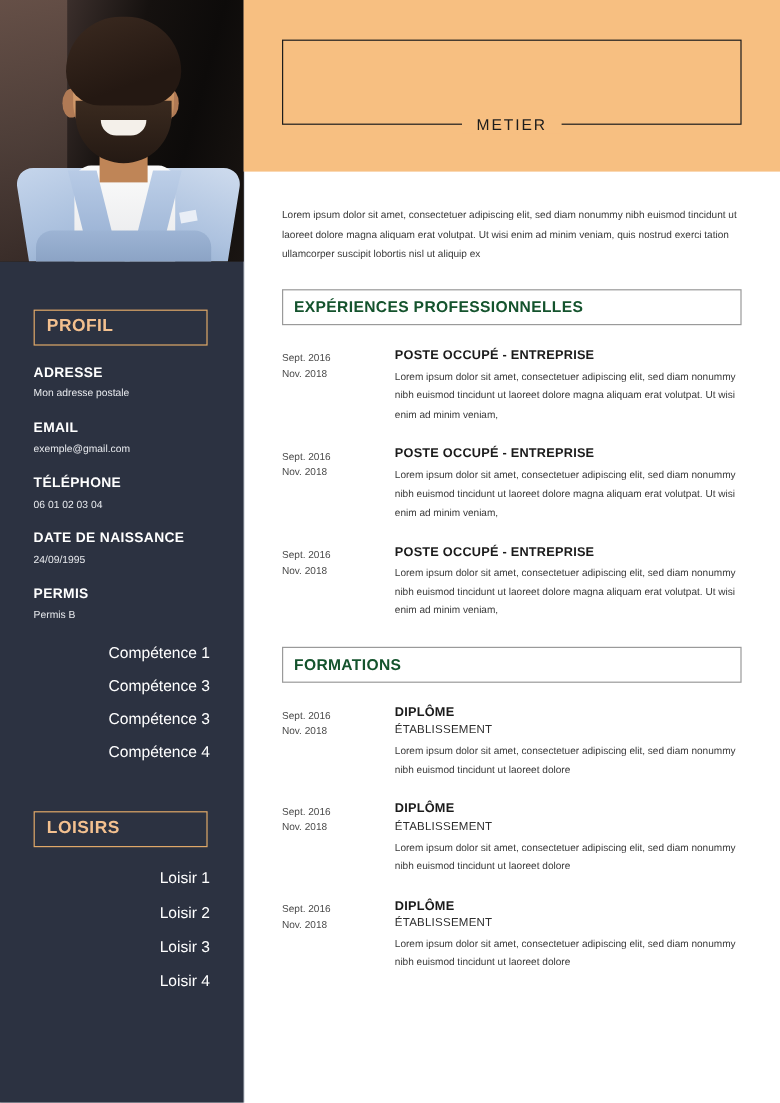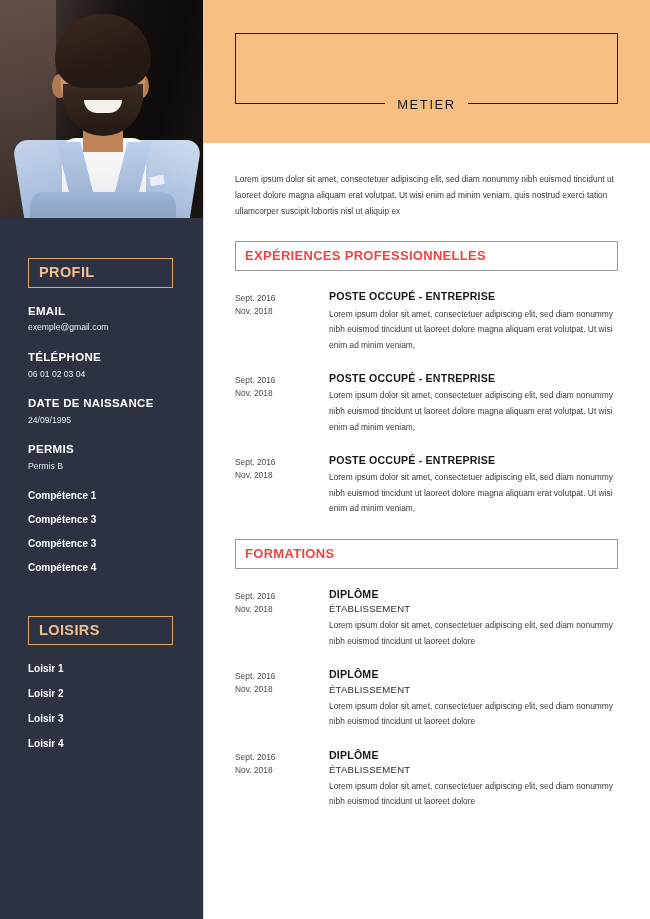--- a/index.html
+++ b/index.html
@@ -118,22 +118,22 @@
   .sb-field{margin:16px 28px 0 28px;}
   .sb-field .lbl{
     color:#ffffff;font-size:11.5px;font-weight:bold;letter-spacing:.3px;
     line-height:1.3;
   }
   .sb-field .val{
     color:#e8eaee;font-size:8.6px;margin-top:4px;line-height:1.3;
   }
   .sb-list{margin:18px 28px 0 28px;}
   .sb-list .item{
-    color:#ffffff;font-size:10px;font-weight:bold;
-    margin-bottom:12px;line-height:1.2;
+    color:#ffffff;font-size:13px;font-weight:normal;
+    margin-bottom:12px;line-height:1.2;text-align:right;
   }
   .sb-list.loisirs .item{margin-bottom:13px;}
 
   
   .header{
     position:absolute;left:203px;top:0;width:447px;height:143px;
     background:#f7bf81;
   }
   .namebox{
     position:absolute;left:32px;top:33px;width:383px;height:71px;
@@ -160,21 +160,21 @@
   
   .main{position:absolute;left:203px;top:143px;width:447px;}
   .intro{
     margin:28px 32px 0 32px;
     color:#3a3a3a;font-size:8.4px;line-height:1.92;
   }
   .sec-head{
     margin:22px 32px 0 32px;
     border:1px solid #9a9a9a;
     padding:7px 9px 8px 9px;
-    color:#ef4444;
+    color:#14532d;
     font-size:13px;font-weight:bold;letter-spacing:.3px;
     line-height:1;
   }
   .entries{margin:0 32px 0 32px;}
   .entry{display:flex;margin-top:19px;}
   .entry .dates{
     width:94px;flex:0 0 94px;
     color:#4a4a4a;font-size:8.4px;line-height:1.55;padding-top:2px;
   }
   .entry .content{flex:1;}
@@ -217,20 +217,24 @@
       <div class="eye l"></div>
       <div class="eye r"></div>
       <div class="hair"></div>
     </div>
 
     <div class="sb-body">
 
       <div class="sb-heading first">PROFIL</div>
 
       <div class="sb-field">
+        <div class="lbl">ADRESSE</div>
+        <div class="val">Mon adresse postale</div>
+      </div>
+      <div class="sb-field">
         <div class="lbl">EMAIL</div>
         <div class="val">exemple@gmail.com</div>
       </div>
       <div class="sb-field">
         <div class="lbl">TÉLÉPHONE</div>
         <div class="val">06 01 02 03 04</div>
       </div>
       <div class="sb-field">
         <div class="lbl">DATE DE NAISSANCE</div>
         <div class="val">24/09/1995</div>

